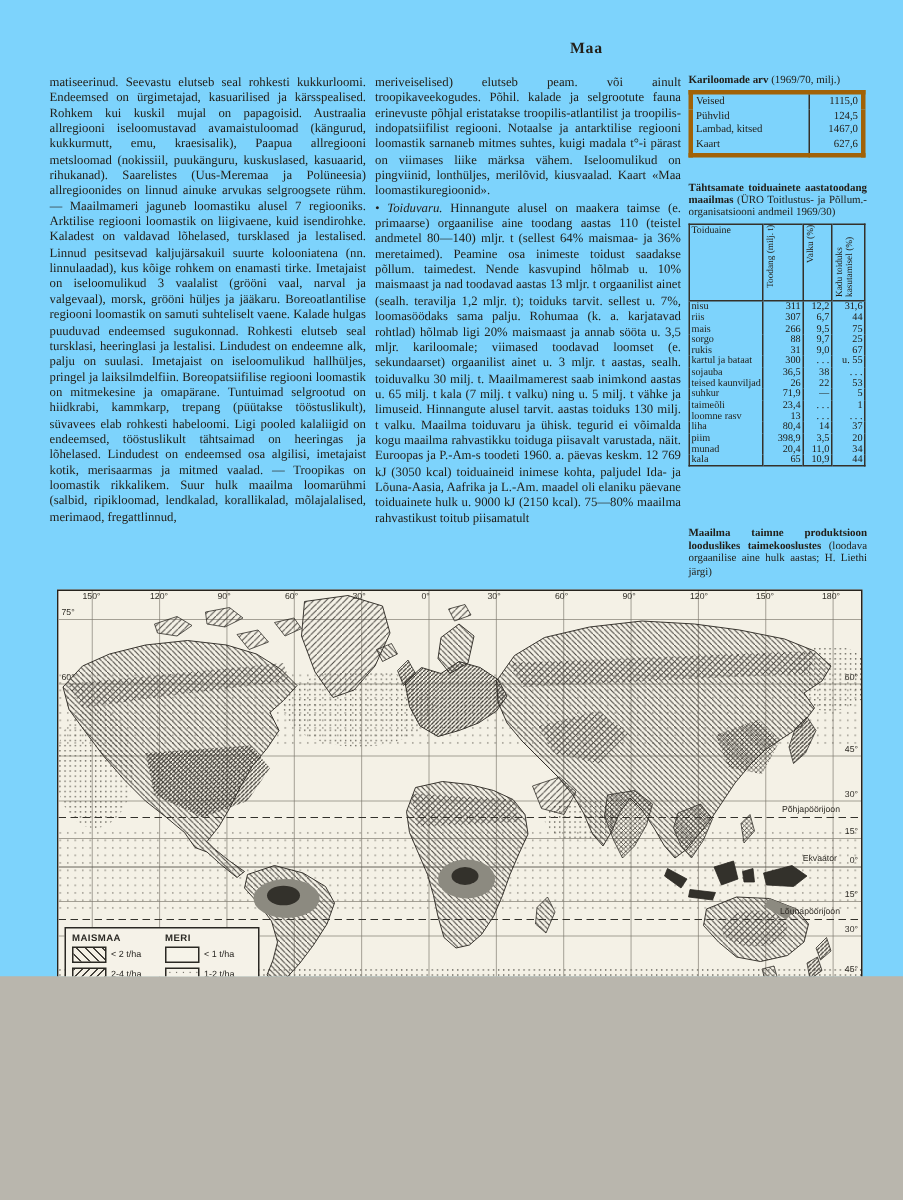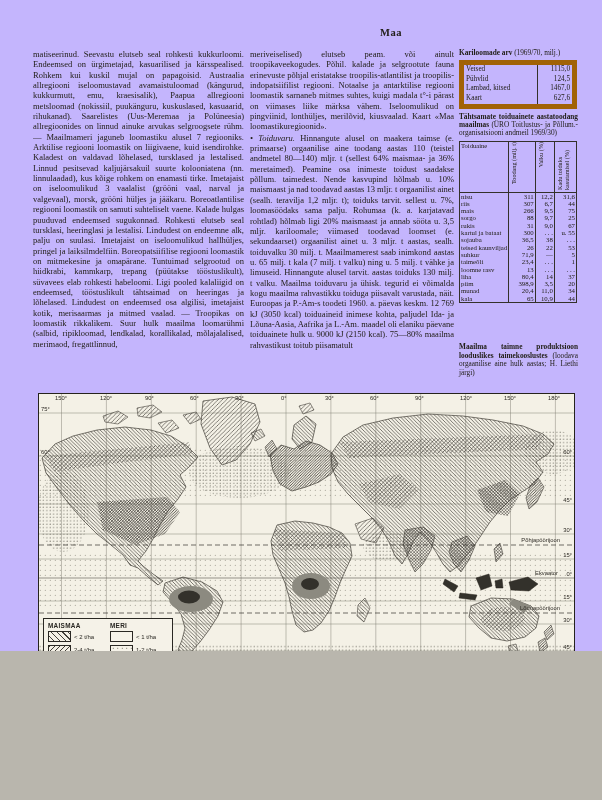--- a/index.html
+++ b/index.html
@@ -1,33 +1,33 @@
 <!DOCTYPE html>
 <html><head>
 <meta charset="utf-8">
 <style>
   html,body{margin:0;padding:0;background:#b9b6ad;}
-  #page{position:relative;width:602px;height:651px;background:#c4b5fd;overflow:hidden;
+  #page{position:relative;width:602px;height:651px;background:#7dd3fc;overflow:hidden;
         font-family:"Liberation Serif",serif;color:#23201a;}
   
   .runhead{position:absolute;left:380px;top:27px;font-weight:bold;font-size:10.5px;letter-spacing:.5px;}
   
   .col{position:absolute;top:49px;height:341px;overflow:hidden;text-align:justify;
        font-size:8.5px;line-height:10.35px;}
   #col-left{left:33px;width:211px;}
   #col-right{left:250px;width:204px;}
   .col p{margin:0;}
   .col p+p{margin-top:1px;}
   .lead{font-style:italic;}
   
   #sidebar{position:absolute;left:459px;top:49px;width:119px;font-size:7.3px;line-height:8.3px;}
   .sb-title{text-align:justify;margin-bottom:3px;}
   .sb-title b{font-weight:bold;}
   table{border-collapse:collapse;}
-  #livestock{width:118px;border:5px solid #a16207;margin-bottom:4px;}
+  #livestock{width:118px;border:3px solid #a16207;margin-bottom:16px;}
   #livestock td{font-size:7.2px;line-height:9.6px;padding:0 2px;border:0;}
   #livestock td.val{text-align:right;border-left:.8px solid #34312a;width:30px;}
   #foodtable{width:118px;border:1px solid #34312a;margin-bottom:5px;}
   #foodtable th,#foodtable td{border-left:.8px solid #34312a;padding:0 1px;vertical-align:top;}
   #foodtable th:first-child,#foodtable td:first-child{border-left:0;}
   #foodtable thead th{height:50px;border-bottom:.8px solid #34312a;font-weight:normal;text-align:left;
        font-size:6.6px;line-height:7.4px;}
   .vh{display:inline-block;writing-mode:vertical-rl;transform:rotate(180deg);
       font-size:6.2px;line-height:1.18;max-height:48px;white-space:normal;}
   #foodtable td{font-size:6.8px;line-height:7.3px;}

